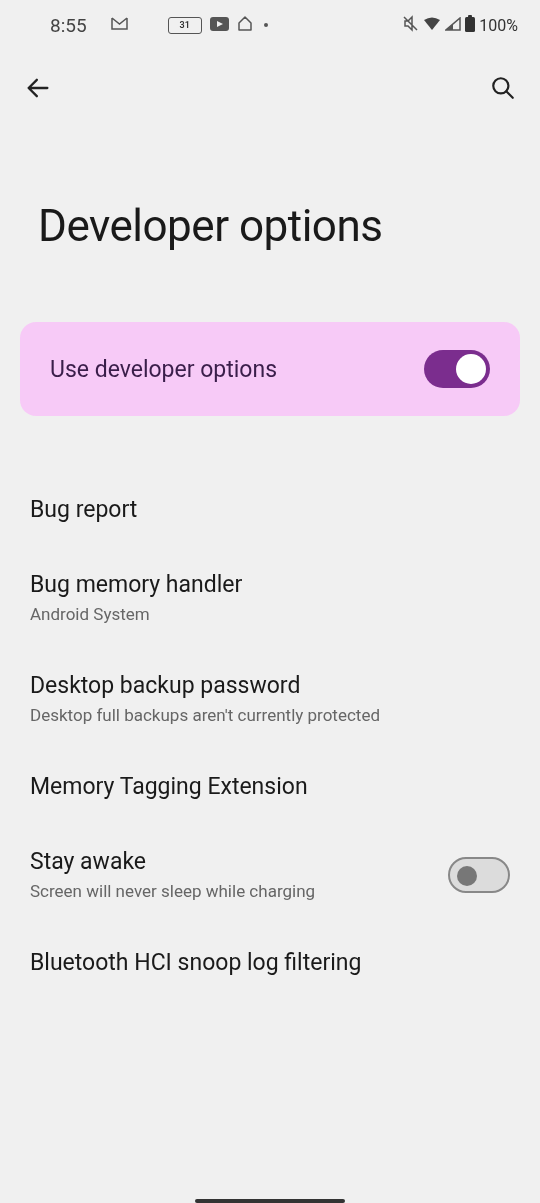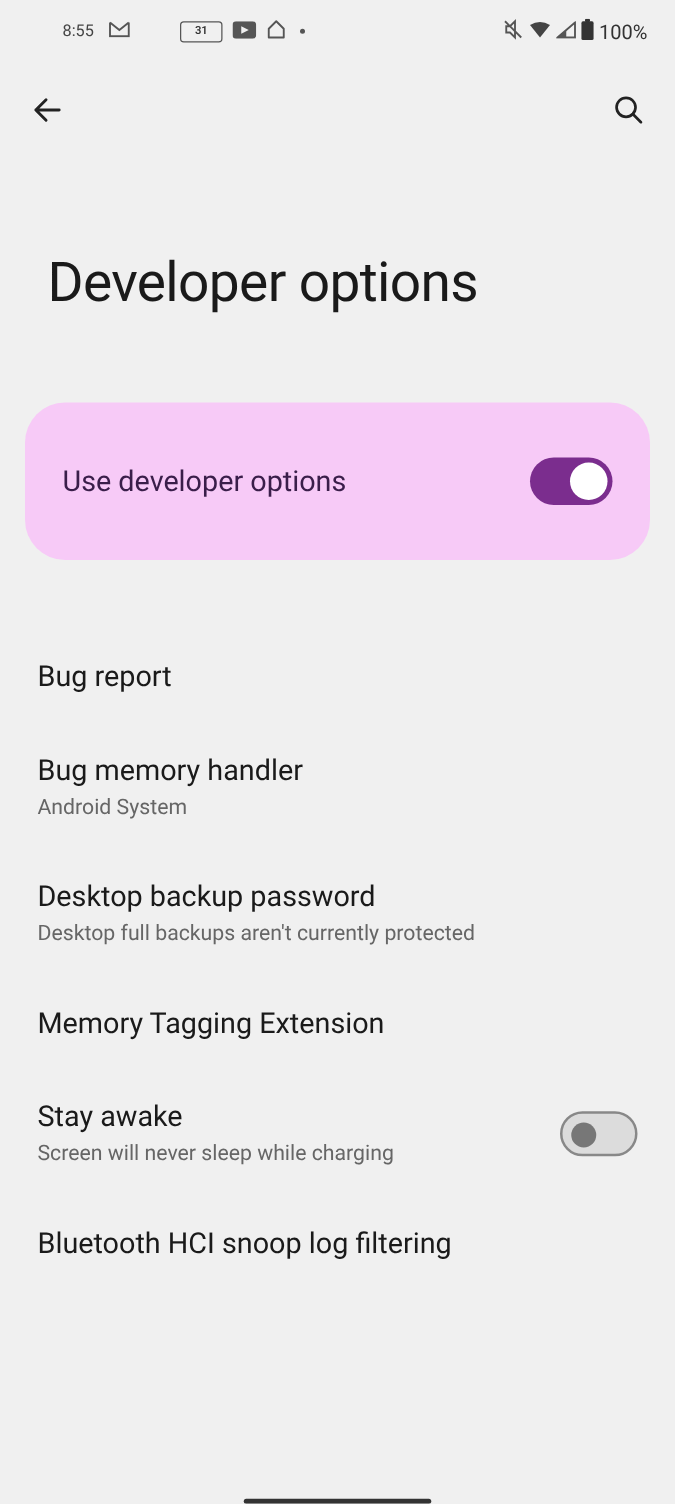--- a/index.html
+++ b/index.html
@@ -24,23 +24,23 @@
       font-size: 16px;
       color: #333;
       height: 46px;
     }
     .status-left {
       display: flex;
       align-items: center;
       gap: 8px;
     }
     .status-time {
-      font-size: 13px;
+      font-size: 19px;
       color: #444;
-      margin-right: 4px;
+      margin-right: 16px;
     }
     .status-right {
       display: flex;
       align-items: center;
       gap: 4px;
       justify-content: center;
     }
     .status-battery {
       font-size: 16px;
       color: #333;
@@ -84,22 +84,22 @@
     .page-title {
       font-size: 44px;
       font-weight: 400;
       color: #1a1a1a;
       padding: 74px 30px 40px 38px;
       letter-spacing: -0.5px;
     }
     .master-toggle-card {
       margin: 30px 20px 0 20px;
       background: #f7caf7;
-      border-radius: 32px;
-      padding: 44px 30px;
+      border-radius: 16px;
+      padding: 28px 30px;
       display: flex;
       justify-content: space-between;
       align-items: center;
     }
     .master-toggle-label {
       font-size: 23px;
       color: #3a1e4a;
     }
     .switch {
       position: relative;

